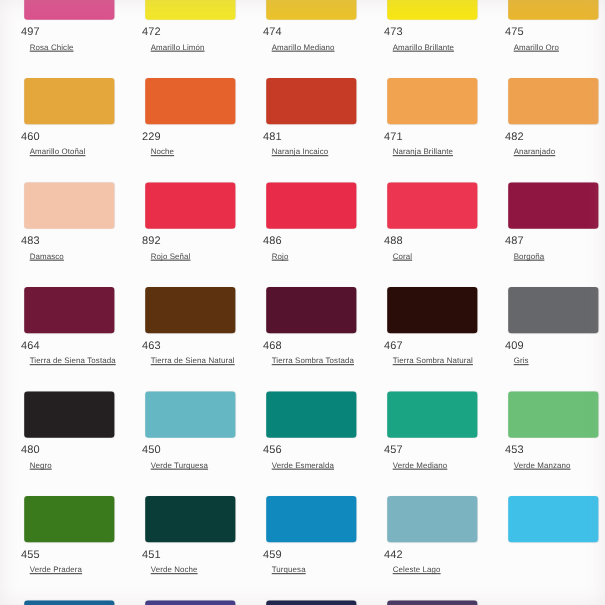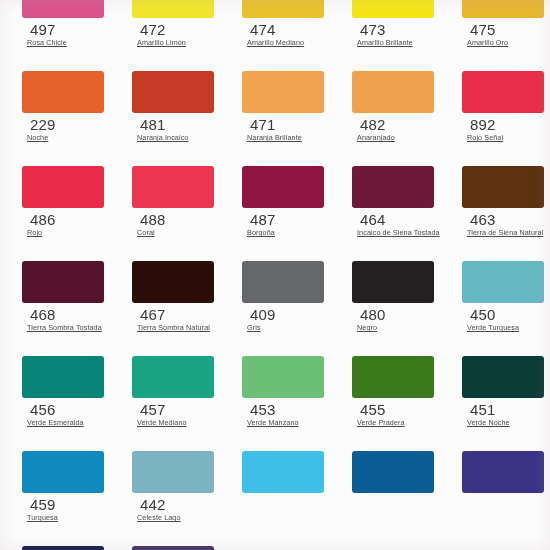--- a/index.html
+++ b/index.html
@@ -39,23 +39,23 @@
     padding-top: 6px;
   }
   .swatch-chip {
     width: 82px;
     height: 42px;
     border-radius: 3px;
     margin-left: 6px;
     box-shadow: 0 0 1px rgba(0,0,0,0.10);
   }
   .swatch-code {
-    font-size: 15px;
+    font-size: 10px;
     color: #3a3a3a;
-    margin-left: 14px;
+    margin-left: 3px;
     margin-top: 6px;
     letter-spacing: 0.2px;
     line-height: 12px;
   }
   .swatch-name {
     font-size: 7.2px;
     color: #4a4a4a;
     margin-left: 11px;
     margin-top: 3px;
     line-height: 8.5px;
@@ -95,40 +95,50 @@
         <div class="swatch-chip" style="background: rgb(245, 230, 26);"></div>
         <div class="swatch-code">473</div>
         <div class="swatch-name">Amarillo Brillante</div>
       </div>
       <div class="swatch-cell">
         <div class="swatch-chip" style="background: rgb(232, 182, 50);"></div>
         <div class="swatch-code">475</div>
         <div class="swatch-name">Amarillo Oro</div>
       </div>
       <div class="swatch-cell">
+        <div class="swatch-chip" style="background: rgb(227, 167, 62);"></div>
+        <div class="swatch-code">460</div>
+        <div class="swatch-name">Amarillo Otoñal</div>
+      </div>
+      <div class="swatch-cell">
         <div class="swatch-chip" style="background: rgb(228, 98, 47);"></div>
         <div class="swatch-code">229</div>
         <div class="swatch-name">Noche</div>
       </div>
       <div class="swatch-cell">
         <div class="swatch-chip" style="background: rgb(196, 60, 39);"></div>
         <div class="swatch-code">481</div>
         <div class="swatch-name">Naranja Incaico</div>
       </div>
       <div class="swatch-cell">
         <div class="swatch-chip" style="background: rgb(240, 163, 81);"></div>
         <div class="swatch-code">471</div>
         <div class="swatch-name">Naranja Brillante</div>
       </div>
       <div class="swatch-cell">
         <div class="swatch-chip" style="background: rgb(237, 162, 81);"></div>
         <div class="swatch-code">482</div>
         <div class="swatch-name">Anaranjado</div>
       </div>
       <div class="swatch-cell">
+        <div class="swatch-chip" style="background: rgb(242, 195, 171);"></div>
+        <div class="swatch-code">483</div>
+        <div class="swatch-name">Damasco</div>
+      </div>
+      <div class="swatch-cell">
         <div class="swatch-chip" style="background: rgb(229, 47, 73);"></div>
         <div class="swatch-code">892</div>
         <div class="swatch-name">Rojo Señal</div>
       </div>
       <div class="swatch-cell">
         <div class="swatch-chip" style="background: rgb(228, 44, 72);"></div>
         <div class="swatch-code">486</div>
         <div class="swatch-name">Rojo</div>
       </div>
       <div class="swatch-cell">
@@ -137,21 +147,21 @@
         <div class="swatch-name">Coral</div>
       </div>
       <div class="swatch-cell">
         <div class="swatch-chip" style="background: rgb(142, 23, 66);"></div>
         <div class="swatch-code">487</div>
         <div class="swatch-name">Borgoña</div>
       </div>
       <div class="swatch-cell">
         <div class="swatch-chip" style="background: rgb(110, 24, 56);"></div>
         <div class="swatch-code">464</div>
-        <div class="swatch-name">Incaico de Siena Tostada</div>
+        <div class="swatch-name">Tierra de Siena Tostada</div>
       </div>
       <div class="swatch-cell">
         <div class="swatch-chip" style="background: rgb(92, 51, 16);"></div>
         <div class="swatch-code">463</div>
         <div class="swatch-name">Tierra de Siena Natural</div>
       </div>
       <div class="swatch-cell">
         <div class="swatch-chip" style="background: rgb(84, 19, 46);"></div>
         <div class="swatch-code">468</div>
         <div class="swatch-name">Tierra Sombra Tostada</div>

